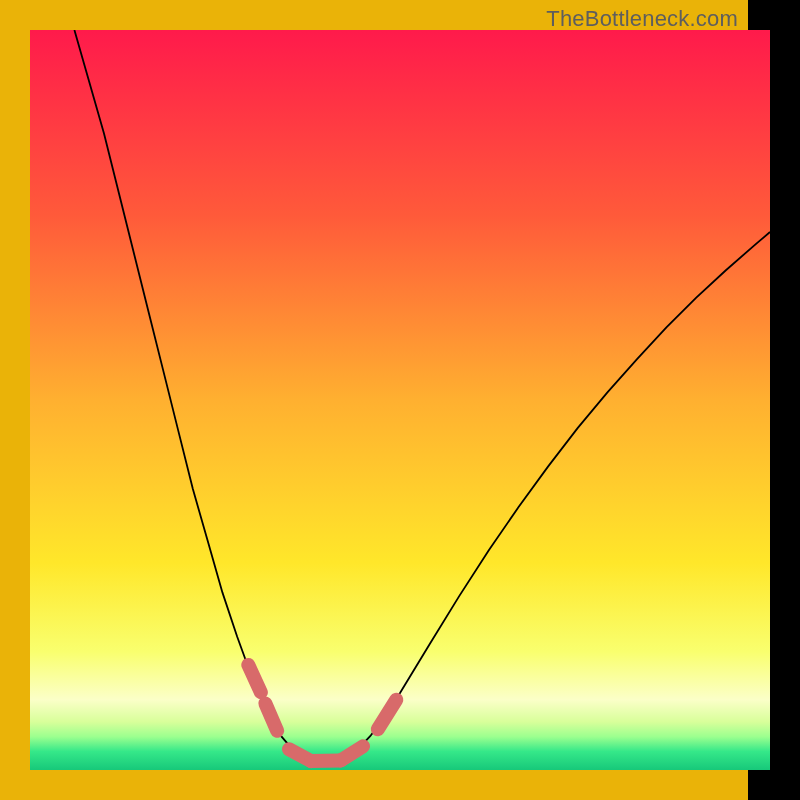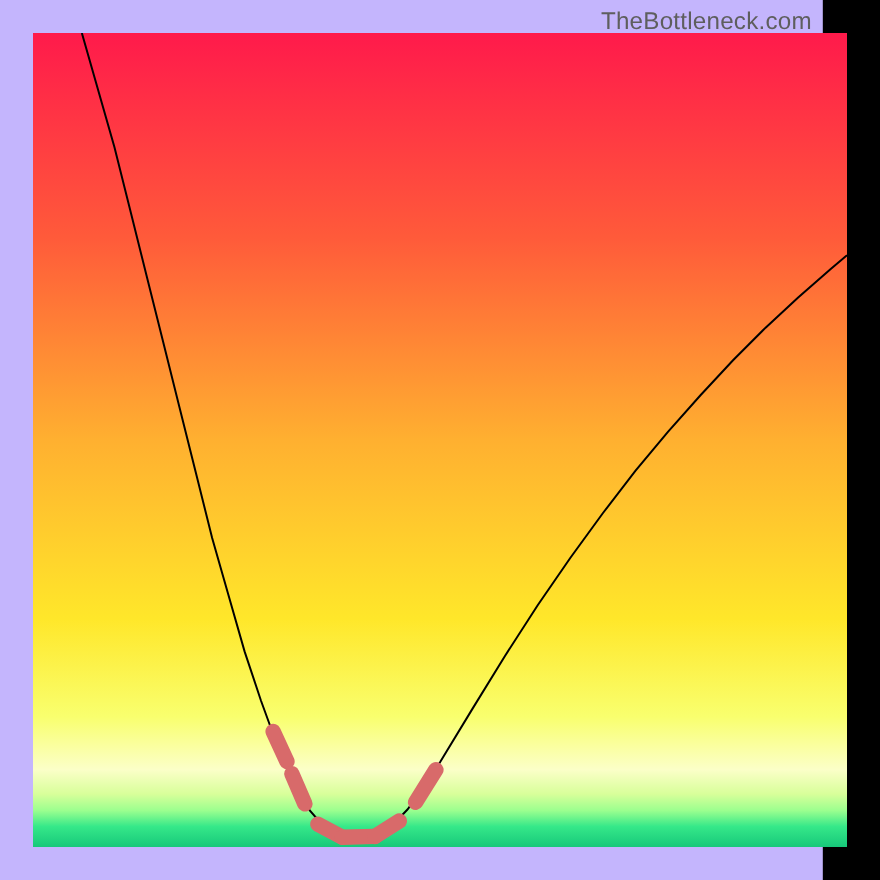--- a/index.html
+++ b/index.html
@@ -8,21 +8,21 @@
     width: 800px;
     height: 800px;
     overflow: hidden;
     background: #000;
     font-family: Arial, Helvetica, sans-serif;
   }
   .frame {
     position: absolute;
     left: 0; top: 0;
     width: 748px; height: 800px;
-    background: #c4b5fd;
+    background: #eab308;
   }
   .plot {
     position: absolute;
     left: 30px;
     top: 30px;
     width: 740px;
     height: 740px;
   }
   .watermark {
     position: absolute;

